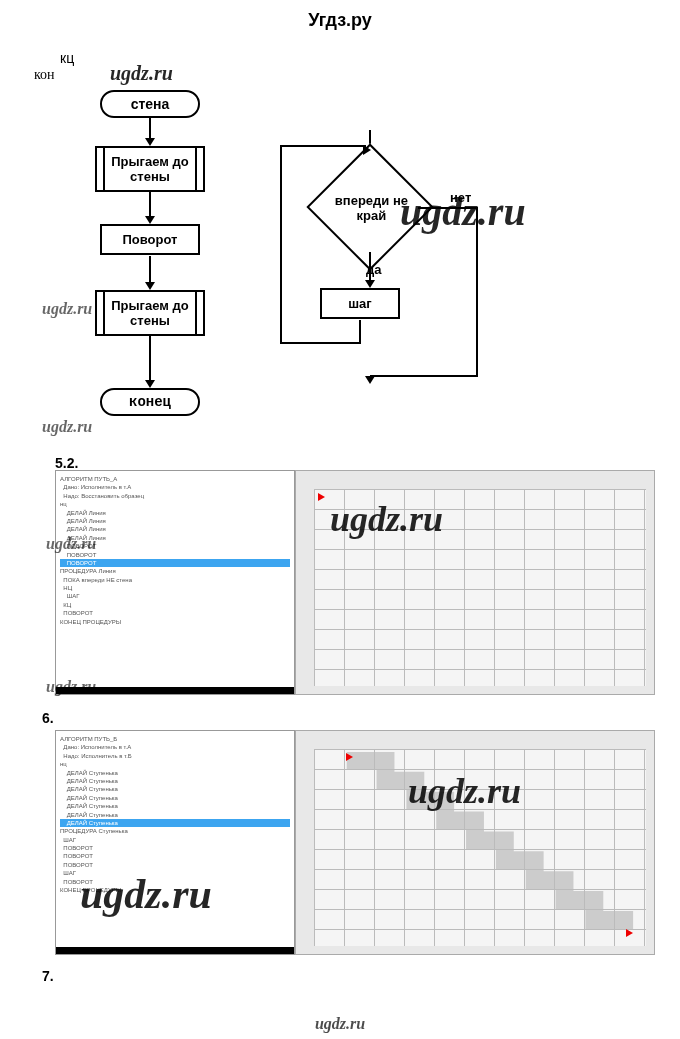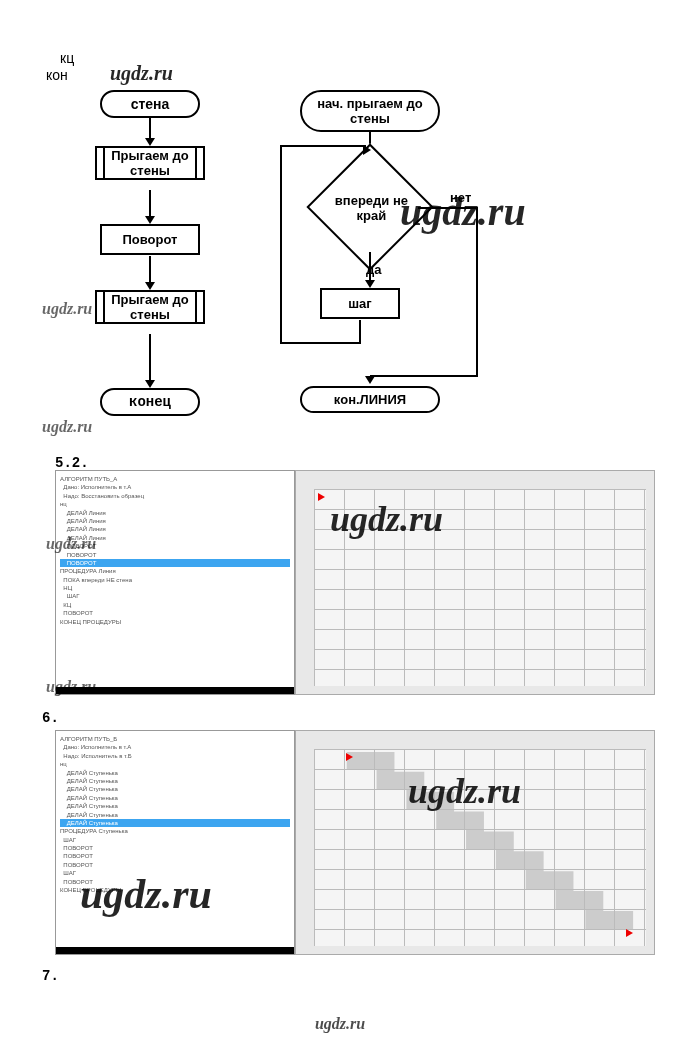--- a/index.html
+++ b/index.html
@@ -56,21 +56,21 @@
     font-size: 13px;
     padding: 6px 8px;
     width: 100px;
   }
   .subroutine {
     border: 2px solid #000;
     background: #fff;
     text-align: center;
     font-weight: bold;
     font-size: 13px;
-    padding: 0 4px;
+    padding: 6px 4px;
     width: 110px;
     position: relative;
   }
   .subroutine::before,
   .subroutine::after {
     content: "";
     position: absolute;
     top: -2px;
     bottom: -2px;
     width: 2px;
@@ -170,52 +170,52 @@
     stroke: #bbb;
     stroke-width: 18;
     fill: none;
     stroke-linecap: square;
     opacity: 0.7;
   }
   .section-num {
     position: absolute;
     font-weight: bold;
     font-size: 14px;
-    font-family: Liberation Mono, monospace;
   }
   .footer {
     position: absolute;
     bottom: 6px;
     left: 0; right: 0;
     text-align: center;
     font-family: Georgia, serif;
     font-style: italic;
     font-weight: bold;
     font-size: 16px;
     color: rgba(0,0,0,0.7);
   }
 </style>
 </head>
 <body>
 
 <div class="page">
 
+  <div class="site-title">Угдз.ру</div>
 
   <div class="wm" style="top:62px; left:110px; font-size:20px;">ugdz.ru</div>
   <div class="wm wm-big" style="top:188px; left:400px;">ugdz.ru</div>
   <div class="wm wm-light" style="top:300px; left:42px; font-size:16px;">ugdz.ru</div>
   <div class="wm wm-light" style="top:418px; left:42px; font-size:16px;">ugdz.ru</div>
   <div class="wm wm-big" style="top:498px; left:330px; font-size:36px;">ugdz.ru</div>
   <div class="wm wm-light" style="top:535px; left:46px; font-size:16px;">ugdz.ru</div>
   <div class="wm wm-light" style="top:678px; left:46px; font-size:16px;">ugdz.ru</div>
   <div class="wm wm-big" style="top:770px; left:408px; font-size:36px;">ugdz.ru</div>
   <div class="wm wm-big" style="top:870px; left:80px; font-size:42px;">ugdz.ru</div>
 
   <div class="txt" style="top:50px; left:60px;">кц</div>
-  <div class="txt" style="top:67px; left:46px;">кон</div>
+  <div class="txt" style="top:67px; left:34px;font-family:Liberation Serif, serif;">кон</div>
 
   <div class="flow" style="top:90px; left:80px; width:160px; height:360px;">
     <div class="terminator" style="position:absolute; top:0; left:20px;">стена</div>
     <div class="arrow-line vline" style="top:28px; left:69px; height:22px;"></div>
     <div class="arrow-head-down" style="top:48px; left:65px;"></div>
 
     <div class="subroutine" style="position:absolute; top:56px; left:15px;">Прыгаем до стены</div>
     <div class="arrow-line vline" style="top:100px; left:69px; height:28px;"></div>
     <div class="arrow-head-down" style="top:126px; left:65px;"></div>
 
@@ -224,21 +224,20 @@
     <div class="arrow-head-down" style="top:192px; left:65px;"></div>
 
     <div class="subroutine" style="position:absolute; top:200px; left:15px;">Прыгаем до стены</div>
     <div class="arrow-line vline" style="top:244px; left:69px; height:48px;"></div>
     <div class="arrow-head-down" style="top:290px; left:65px;"></div>
 
     <div class="terminator" style="position:absolute; top:298px; left:20px;font-family:Liberation Mono, monospace;">конец</div>
   </div>
 
   <div class="flow" style="top:90px; left:270px; width:260px; height:360px;">
-    <div class="terminator wide" style="position:absolute; top:0; left:30px;">нач. прыгаем до стены</div>
     <div class="arrow-line vline" style="top:40px; left:99px; height:22px;"></div>
     <div class="arrow-head-down" style="top:60px; left:95px;"></div>
 
     <div style="position:absolute; top:72px; left:55px;">
       <div class="diamond">
           <div class="diamond-label">впереди не край</div>
         </div>
     </div>
 
     <div class="branch-label" style="top:100px; left:180px;">нет</div>
@@ -252,21 +251,20 @@
     <div class="arrow-head-down" style="top:190px; left:95px;"></div>
 
     <div class="process" style="position:absolute; top:198px; left:50px; width:80px;">шаг</div>
 
     <div class="arrow-line vline" style="top:230px; left:89px; height:22px;"></div>
     <div class="arrow-line hline" style="top:252px; left:10px; width:81px;"></div>
     <div class="arrow-line vline" style="top:55px; left:10px; height:197px;"></div>
     <div class="arrow-line hline" style="top:55px; left:10px; width:86px;"></div>
     <div class="arrow-head-down" style="top:56px; left:92px; transform: rotate(-90deg);"></div>
 
-    <div class="terminator wide" style="position:absolute; top:296px; left:30px;">кон.ЛИНИЯ</div>
   </div>
 
   <div class="section-num" style="top:455px; left:55px;">5.2.</div>
 
   <div class="panel-row" style="top:470px; left:55px;">
     <div class="code-panel">
       <div class="code-line">АЛГОРИТМ ПУТЬ_А</div>
       <div class="code-line">  Дано: Исполнитель в т.А</div>
       <div class="code-line">  Надо: Восстановить образец</div>
       <div class="code-line">нц</div>

